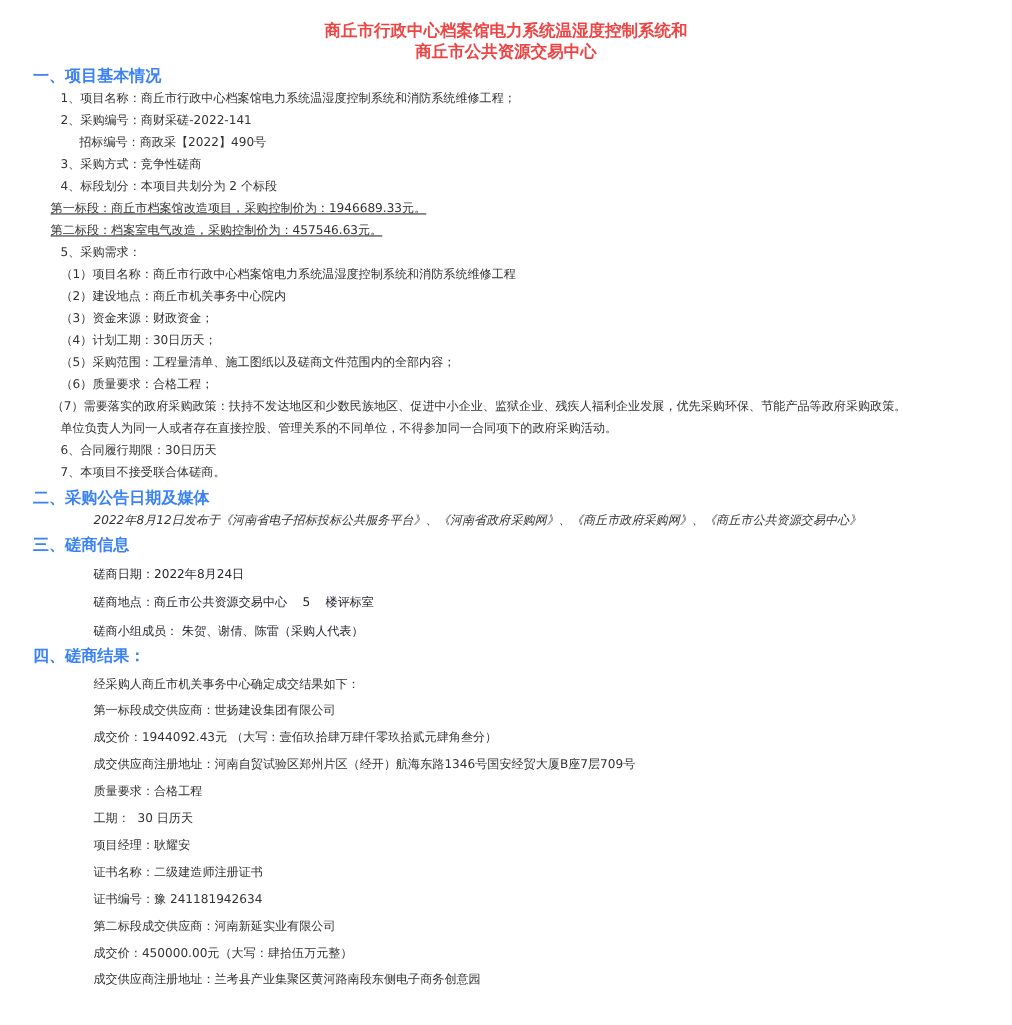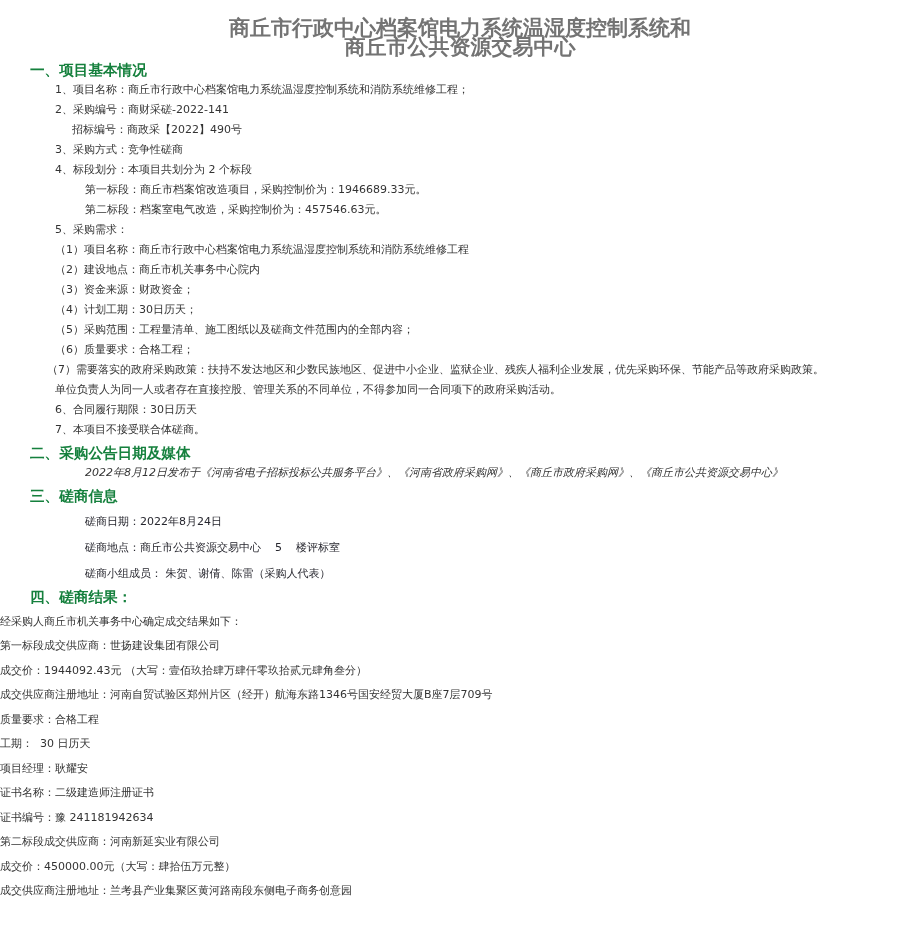--- a/index.html
+++ b/index.html
@@ -15,53 +15,53 @@
     color: #333333;
   }
   .doc {
     width: 920px;
     padding-top: 13px;
     box-sizing: border-box;
   }
   .title {
     text-align: center;
     font-weight: bold;
-    font-size: 21px;
+    font-size: 15px;
     line-height: 19px;
-    color: #737373;
+    color: #ef4444;
     margin: 6px 0 2px 0;
   }
   .line {
     font-size: 11px;
     line-height: 20px;
     white-space: pre-wrap;
     margin: 0;
   }
   
   .s-h {
     font-weight: bold;
     font-size: 14.6px;
     margin-left: 30px;
     margin-top: 3px;
-    color: #15803d;
+    color: #3b82f6;
   }
   
   .s-i1 { margin-left: 55px; }
   
   .s-i1b { margin-left: 72px; }
   
-  .s-i2 { margin-left: 85px; }
+  .s-i2 { margin-left: 46px; text-decoration: underline; }
   
   .s-w7 { margin-left: 2px; margin-right: 2px; text-indent: 45px; }
   
   .s-w2 { margin-left: 30px; margin-right: 4px; text-indent: 55px; font-style: italic; }
   
   .s-b2 { margin-left: 85px; font-weight: normal; margin-top: 6px; color: #26262e; }
   
-  .s-r2 { margin-top: 4.5px; }
+  .s-r2 { margin-left: 85px; margin-top: 4.5px; }
 </style>
 </head>
 <body>
 
 <div class="doc">
   <div class="title">
     <div>商丘市行政中心档案馆电力系统温湿度控制系统和</div>
     <div>商丘市公共资源交易中心</div>
   </div>
   <div id="doc-lines">

